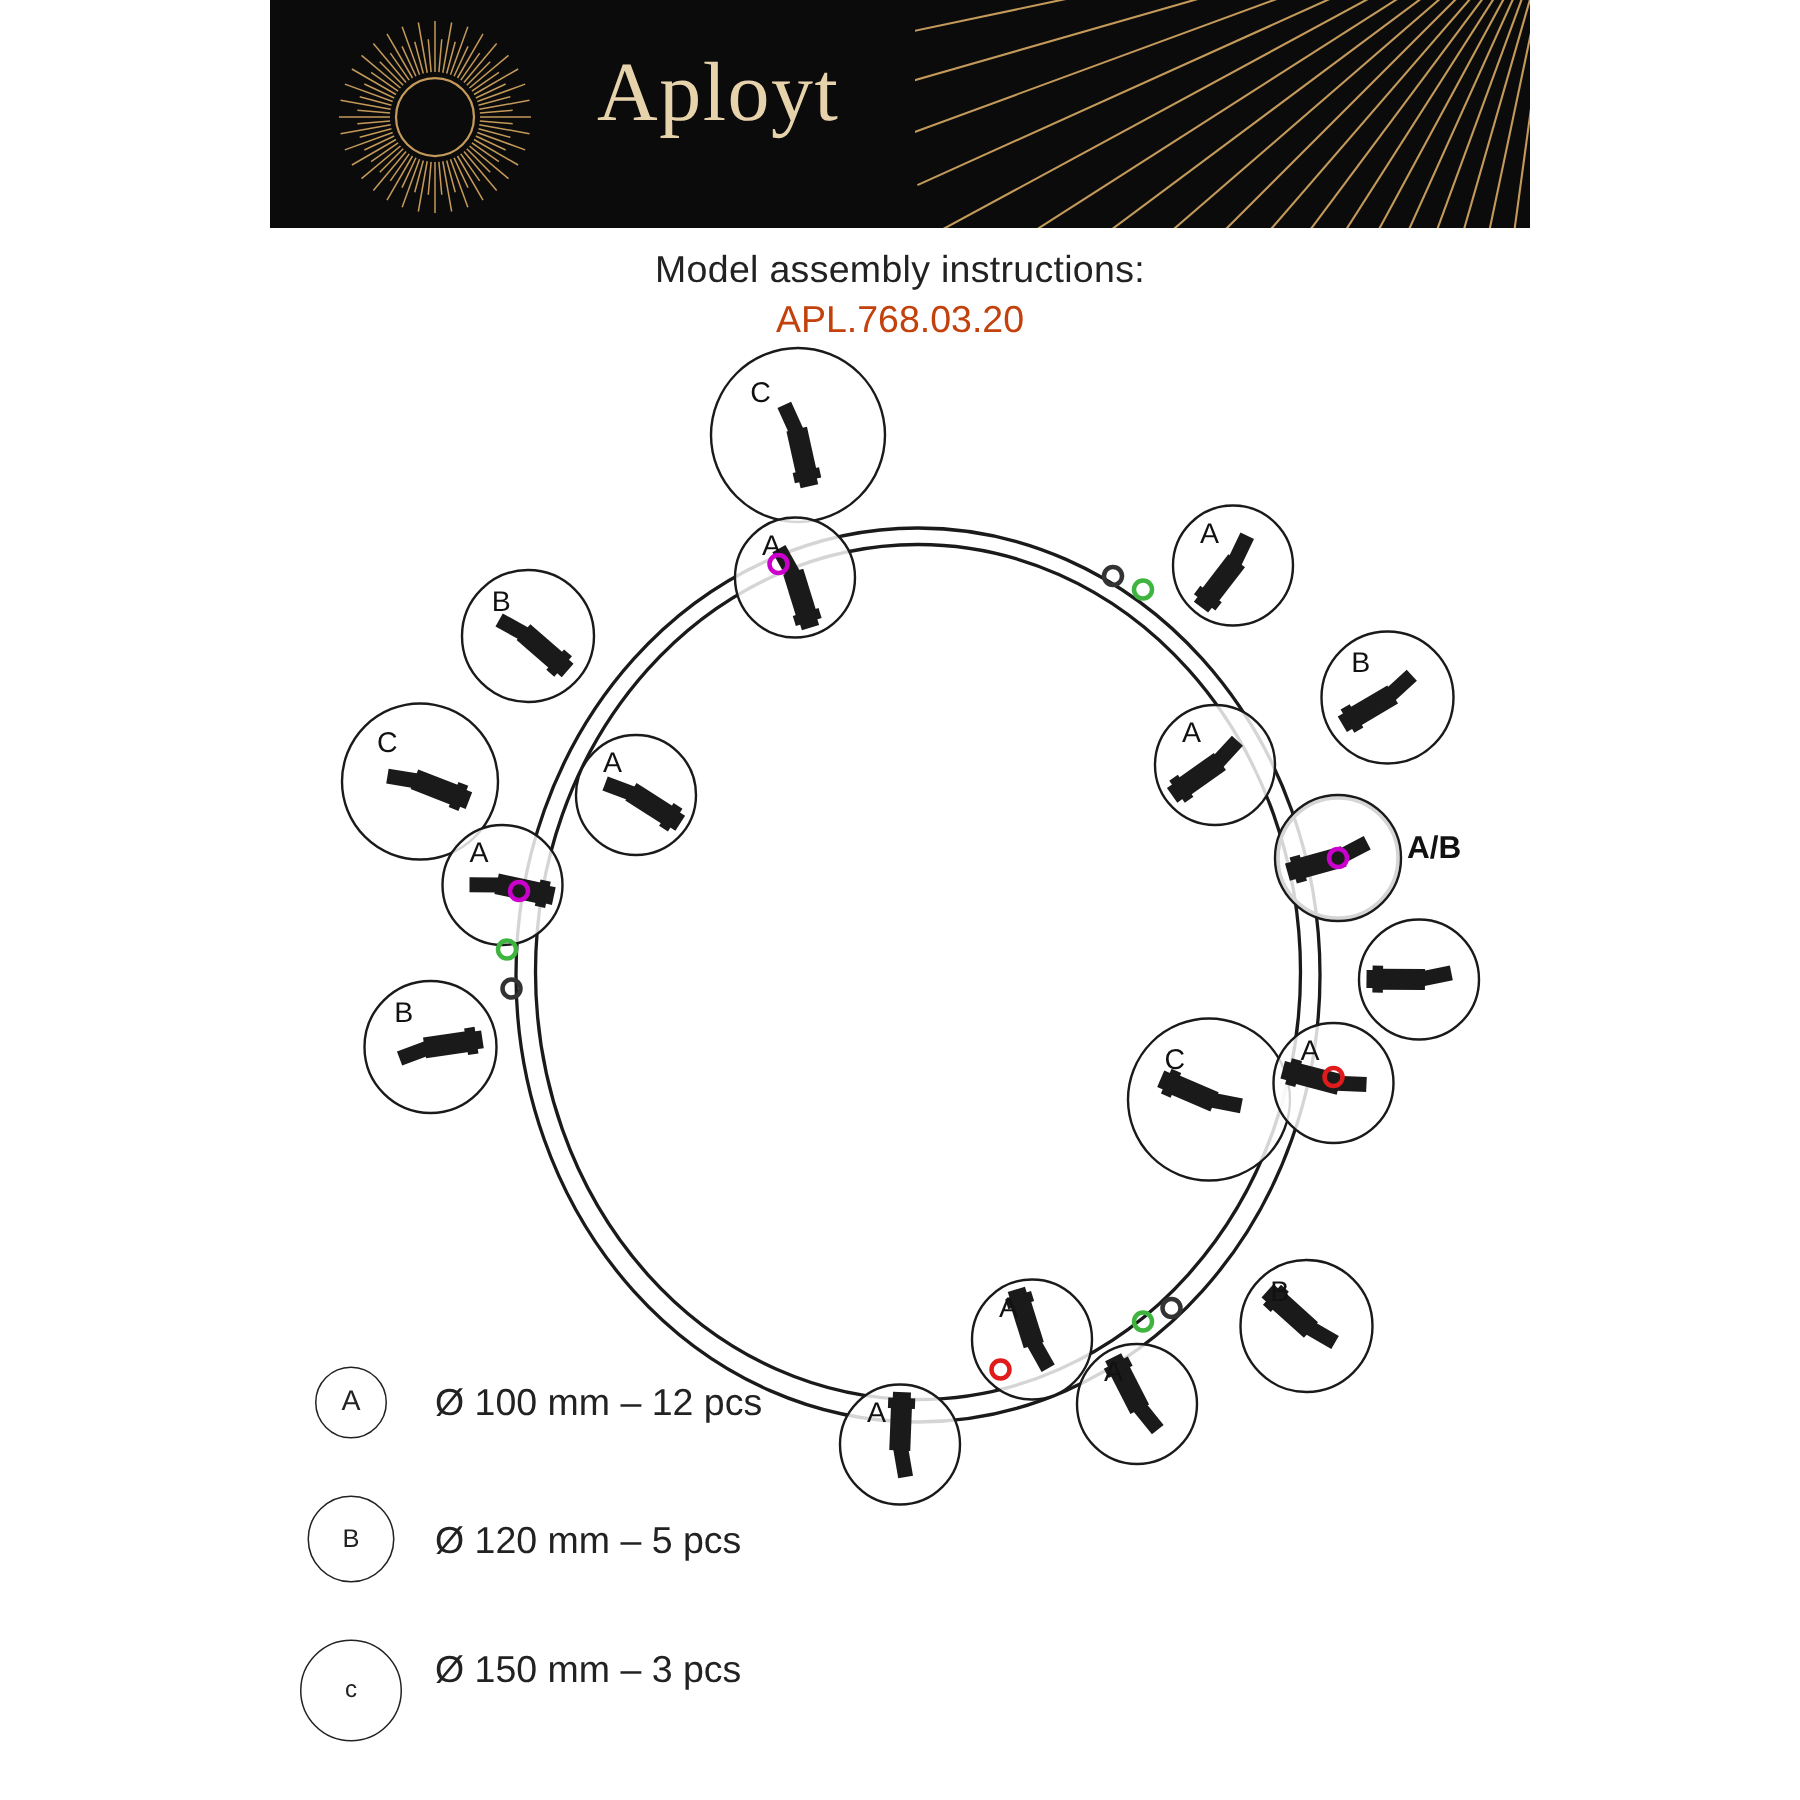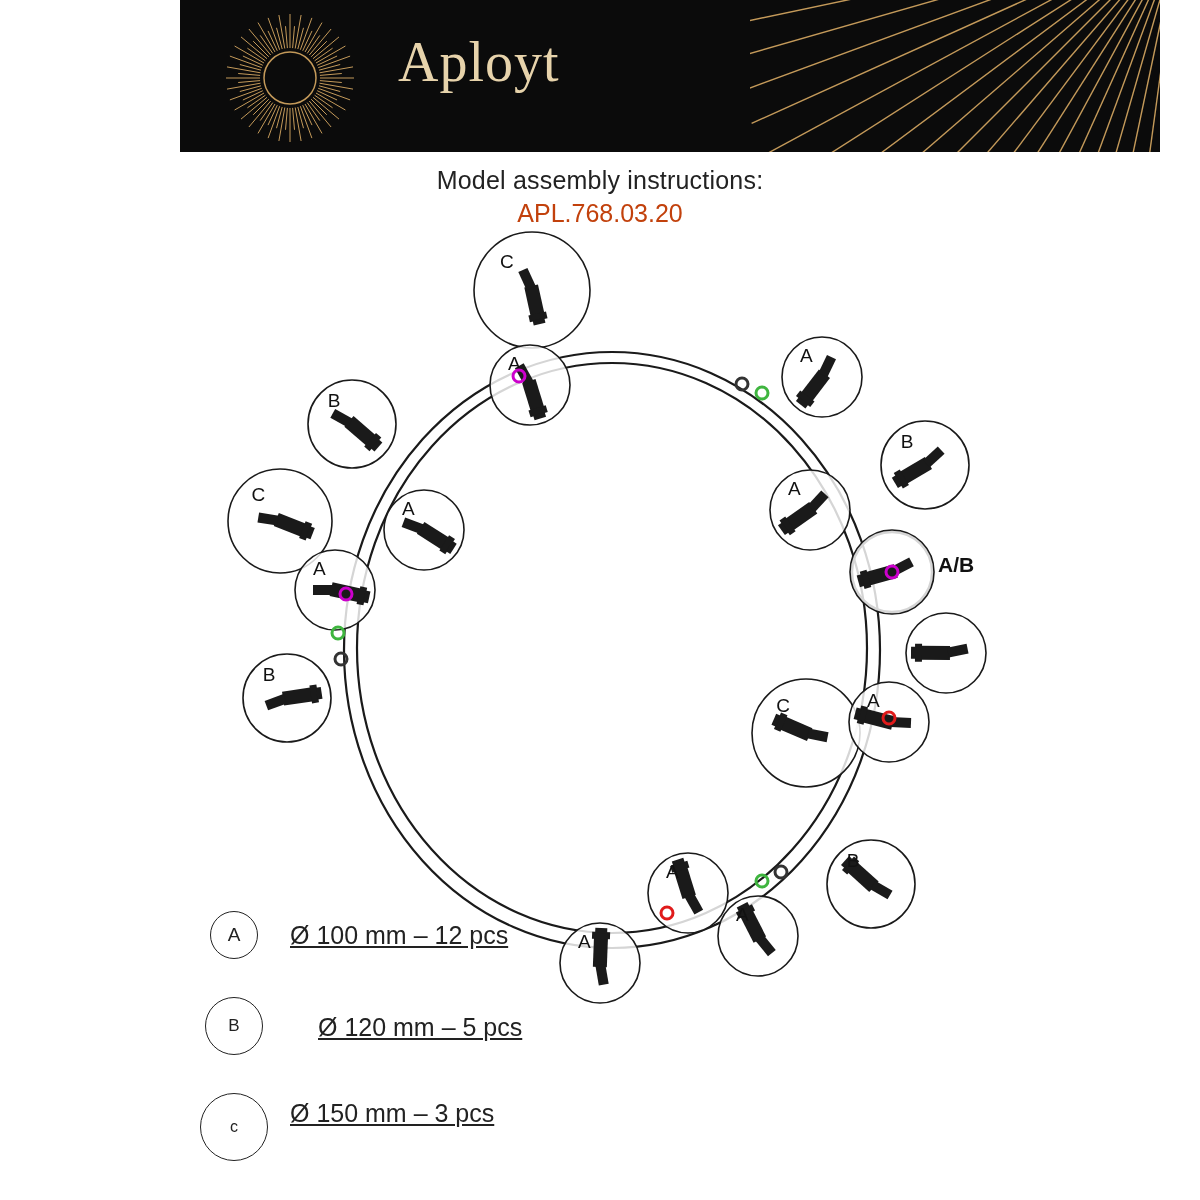--- a/index.html
+++ b/index.html
@@ -14,21 +14,21 @@
     color: #1a1a1a;
     position: relative;
     overflow: hidden;
   }
 
   
   #header-banner {
     position: absolute;
     left: 180px;
     top: 0;
-    width: 980px;
+    width: 840px;
     height: 152px;
     background: #0b0b0b;
     overflow: hidden;
   }
   #brand-name {
     position: absolute;
     left: 218px;
     top: 30px;
     font-family: "Liberation Serif", serif;
     font-size: 56px;
@@ -100,21 +100,20 @@
     justify-content: center;
     font-size: 19px;
     color: #222;
     background: #fff;
   }
   .legend-text {
     position: absolute;
     font-size: 25px;
     color: #222;
     white-space: nowrap;
-    text-decoration: underline;
   }
 </style>
 </head>
 <body>
 
 <div id="header-banner">
   <svg class="sunburst-left" viewBox="0 0 140 140">
     <g stroke="#c49a5a" stroke-width="1">
 
       <g id="rays">
@@ -433,19 +432,19 @@
   <text id="ab-label" x="938" y="572" font-family="Liberation Sans, sans-serif" font-size="21" font-weight="bold" fill="#111">A/B</text>
 </svg>
 
 <div id="legend">
   <div class="legend-row">
     <div class="legend-circle" style="width:46px;height:46px;left:10px;top:6px;">A</div>
     <div class="legend-text" style="left:90px;top:16px;">Ø 100 mm – 12 pcs</div>
   </div>
   <div class="legend-row" style="margin-top:22px;">
     <div class="legend-circle" style="width:56px;height:56px;left:5px;top:0px;font-size:17px;">B</div>
-    <div class="legend-text" style="left:90px;top:16px;margin-left:28px;">Ø 120 mm – 5 pcs</div>
+    <div class="legend-text" style="left:90px;top:16px;">Ø 120 mm – 5 pcs</div>
   </div>
   <div class="legend-row" style="margin-top:26px;">
     <div class="legend-circle" style="width:66px;height:66px;left:0px;top:0px;font-size:16px;">c</div>
     <div class="legend-text" style="left:90px;top:6px;">Ø 150 mm – 3 pcs</div>
   </div>
 </div>
 
 </body></html>

